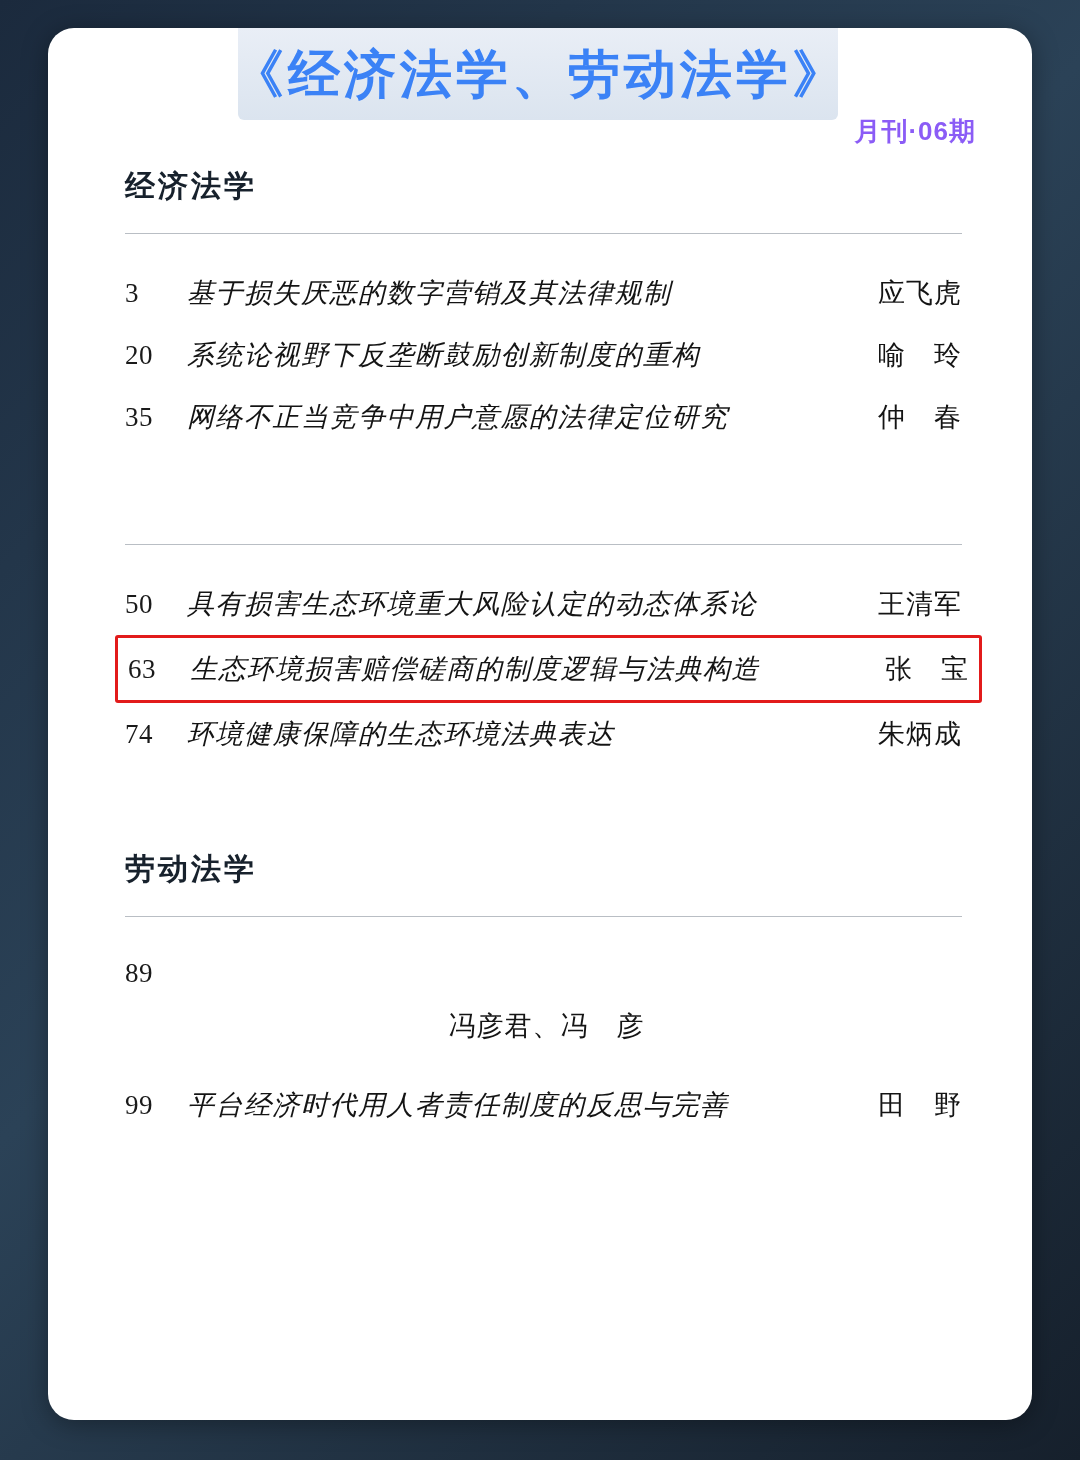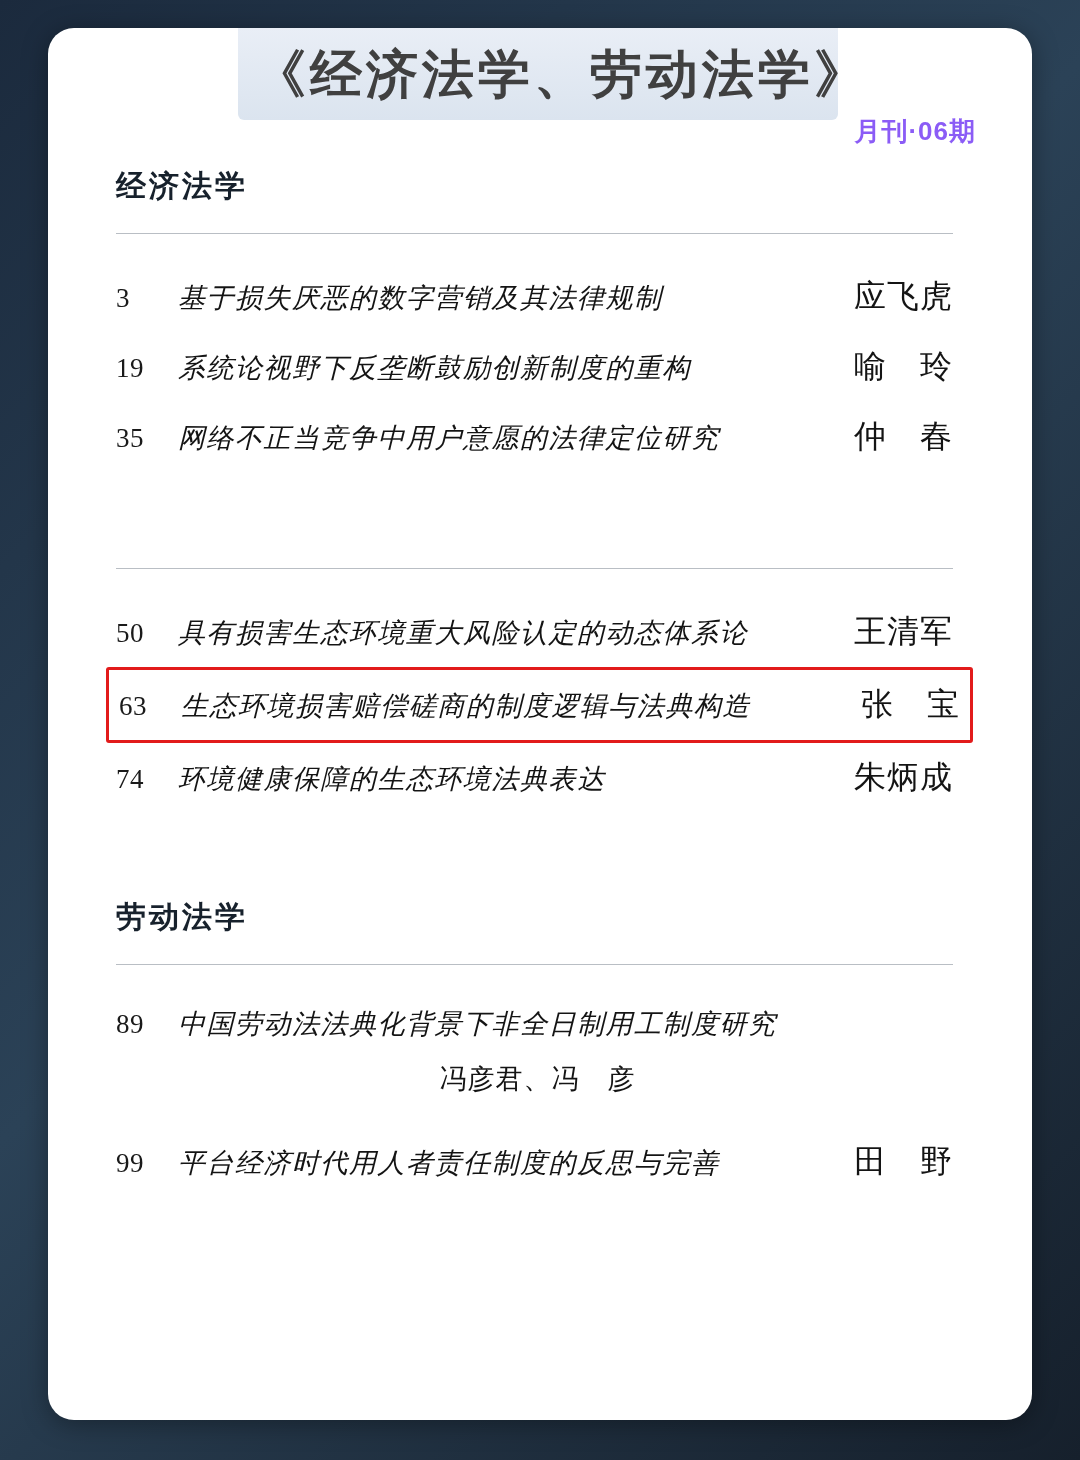--- a/index.html
+++ b/index.html
@@ -42,41 +42,41 @@
     border-bottom-right-radius: 6px;
   }
   .journal-title {
     position: absolute;
     left: 0;
     top: 12px;
     width: 984px;
     text-align: center;
     font-size: 52px;
     font-weight: 700;
-    color: #404040;
+    color: #3b82f6;
     letter-spacing: 4px;
     font-family: "Liberation Serif", "DejaVu Serif", serif;
-    padding-left: 22px;
   }
   .issue {
     position: absolute;
     right: 56px;
     top: 86px;
     font-size: 26px;
     font-weight: 700;
     color: #8b5cf6;
     letter-spacing: 1px;
     font-family: "Liberation Sans", sans-serif;
   }
 
   .content {
     position: absolute;
     left: 0;
     top: 138px;
     width: 973px;
+    padding-left: 9px;
   }
 
   .section {
     position: relative;
   }
   .section-head {
     position: relative;
     margin: 0 68px 0 68px;
     padding-bottom: 14px;
   }
@@ -123,21 +123,21 @@
     font-size: 27px;
     color: #141414;
     letter-spacing: 1.5px;
     white-space: nowrap;
     font-style: italic;
   }
   .entry-author {
     flex: none;
     width: 150px;
     text-align: right;
-    font-size: 32px;
+    font-size: 27px;
     color: #141414;
     letter-spacing: 1px;
   }
   .author-line {
     margin: 6px 58px 0 68px;
     text-align: center;
     font-size: 27px;
     color: #141414;
     padding-right: 4px;
     letter-spacing: 1px;
@@ -166,21 +166,21 @@
       <div class="section-rule"></div>
       <div class="entries">
 
         <div class="entry">
           <div class="entry-page">3</div>
           <div class="entry-title">基于损失厌恶的数字营销及其法律规制</div>
           <div class="entry-author">应飞虎</div>
         </div>
 
         <div class="entry">
-          <div class="entry-page">19</div>
+          <div class="entry-page">20</div>
           <div class="entry-title">系统论视野下反垄断鼓励创新制度的重构</div>
           <div class="entry-author">喻　玲</div>
         </div>
 
         <div class="entry">
           <div class="entry-page">35</div>
           <div class="entry-title">网络不正当竞争中用户意愿的法律定位研究</div>
           <div class="entry-author">仲　春</div>
         </div>
 
@@ -218,21 +218,20 @@
 
     <div class="section">
       <div class="section-head">
         <div class="section-title">劳动法学</div>
       </div>
       <div class="section-rule"></div>
       <div class="entries">
 
         <div class="entry">
           <div class="entry-page">89</div>
-          <div class="entry-title">中国劳动法法典化背景下非全日制用工制度研究</div>
         </div>
         <div class="author-line">冯彦君、冯　彦</div>
 
         <div class="gap-sm"></div>
 
         <div class="entry">
           <div class="entry-page">99</div>
           <div class="entry-title">平台经济时代用人者责任制度的反思与完善</div>
           <div class="entry-author">田　野</div>
         </div>

